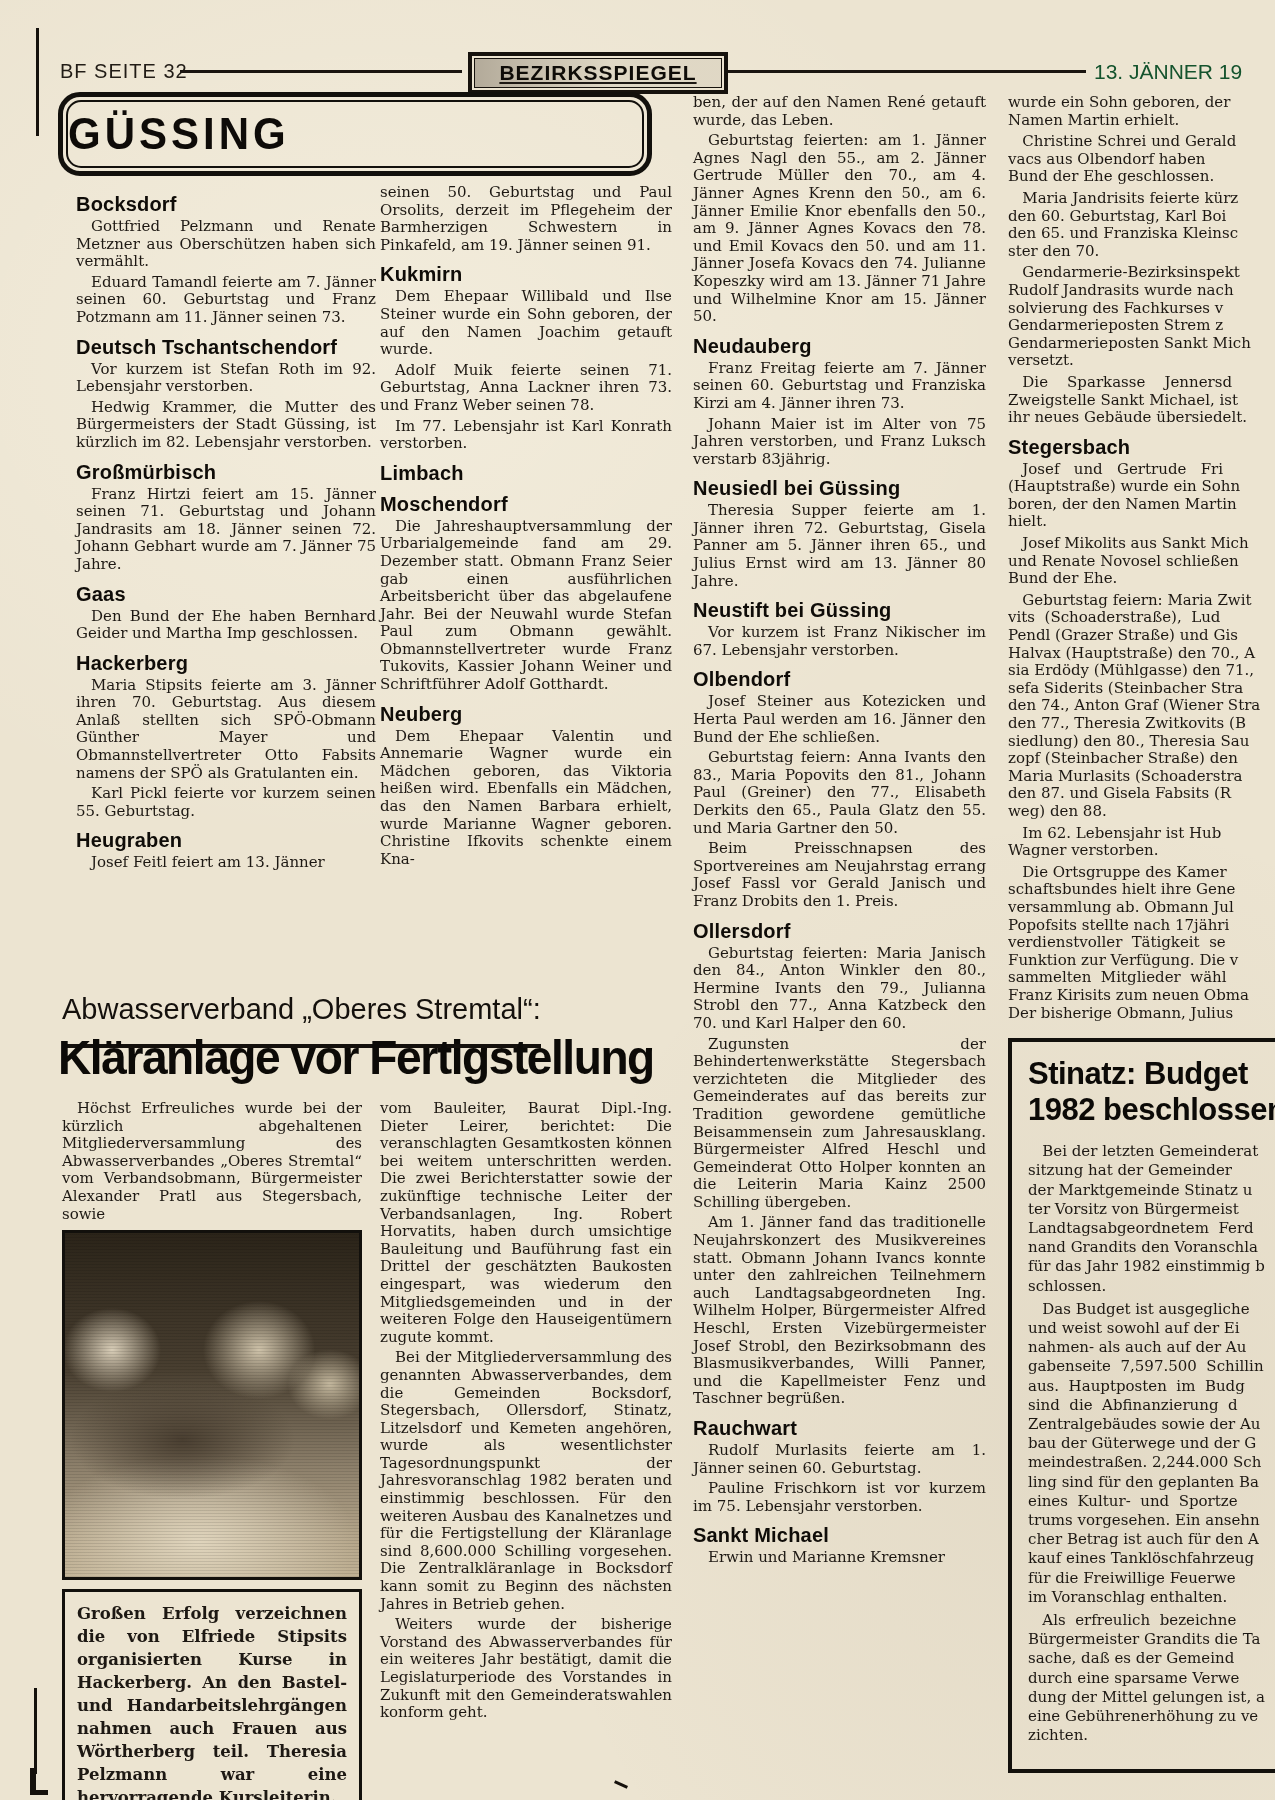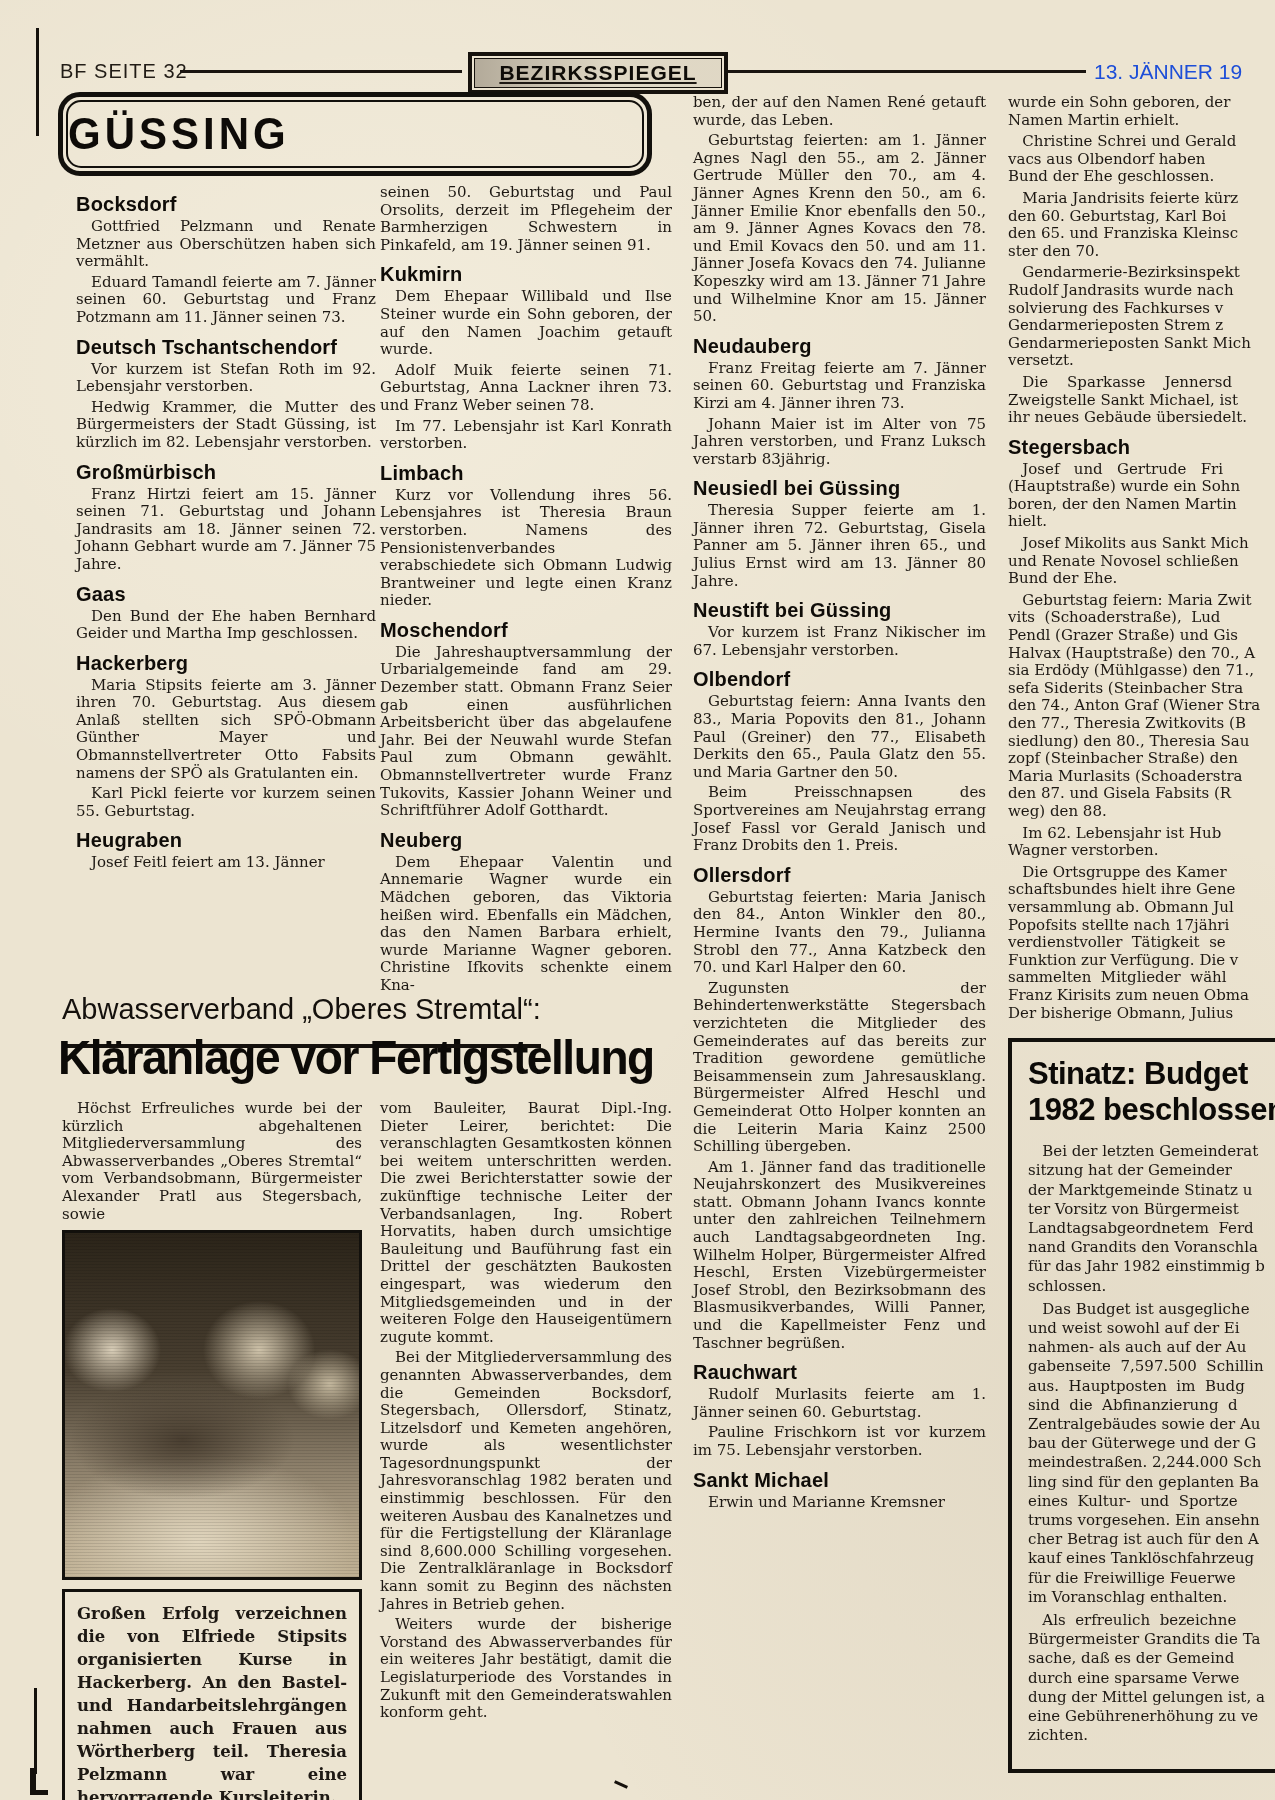--- a/index.html
+++ b/index.html
@@ -17,21 +17,21 @@
   .page-label{left:60px;top:60px;font-family:"Liberation Sans",sans-serif;font-size:20px;letter-spacing:1px;color:#211c16;}
   .rule{background:#1a1510;height:3px;}
   .masthead{
     left:468px;top:52px;width:252px;height:34px;
     border:4px solid #16120d;
     box-shadow:inset 0 0 0 2px #ece4d1, inset 0 0 0 3px #16120d;
     background:linear-gradient(90deg, rgba(40,30,20,.28), rgba(40,30,20,.04) 55%), #e7dfcc;
     display:flex;align-items:center;justify-content:center;text-decoration:underline;
   }
   .masthead span{font-family:"Liberation Sans",sans-serif;font-weight:bold;font-size:21px;letter-spacing:1px;color:#0f0c08;}
-  .date-label{left:1094px;top:60px;font-family:"Liberation Sans",sans-serif;font-size:21px;white-space:nowrap;color:#1d4ed8;}
+  .date-label{left:1094px;top:60px;font-family:"Liberation Sans",sans-serif;font-size:21px;white-space:nowrap;color:#14532d;}
   
   .region-box{
     left:58px;top:92px;width:584px;height:74px;
     border:5px solid #12100c;border-radius:22px;
   }
   .region-box .inner{
     position:absolute;inset:3px;border:2px solid #12100c;border-radius:15px;
     display:flex;align-items:center;justify-content:flex-start;
   }
   .region-box .inner span{
@@ -124,37 +124,37 @@
     <div class="town">Heugraben</div>
     <p class="para">Josef Feitl feiert am 13. Jänner</p>
   </div>
 <div class="col" style="left:380px;top:184px;width:292px;">
     <p class="para cont">seinen 50. Geburtstag und Paul Orsolits, derzeit im Pflegeheim der Barmherzigen Schwestern in Pinkafeld, am 19. Jänner seinen 91.</p>
     <div class="town">Kukmirn</div>
     <p class="para">Dem Ehepaar Willibald und Ilse Steiner wurde ein Sohn geboren, der auf den Namen Joachim getauft wurde.</p>
     <p class="para">Adolf Muik feierte seinen 71. Geburtstag, Anna Lackner ihren 73. und Franz Weber seinen 78.</p>
     <p class="para">Im 77. Lebensjahr ist Karl Konrath verstorben.</p>
     <div class="town">Limbach</div>
-    <p class="para">Kurz vor Vollendung ihres 56. Lebensjahres ist Theresia Braun verstorben. Namens des Pensionistenverbandes verabschiedete sich Obmann Ludwig Brantweiner und legte einen Kranz nieder.</p>
     <div class="town">Moschendorf</div>
     <p class="para">Die Jahreshauptversammlung der Urbarialgemeinde fand am 29. Dezember statt. Obmann Franz Seier gab einen ausführlichen Arbeitsbericht über das abgelaufene Jahr. Bei der Neuwahl wurde Stefan Paul zum Obmann gewählt. Obmannstellvertreter wurde Franz Tukovits, Kassier Johann Weiner und Schriftführer Adolf Gotthardt.</p>
     <div class="town">Neuberg</div>
     <p class="para">Dem Ehepaar Valentin und Annemarie Wagner wurde ein Mädchen geboren, das Viktoria heißen wird. Ebenfalls ein Mädchen, das den Namen Barbara erhielt, wurde Marianne Wagner geboren. Christine Ifkovits schenkte einem Kna-</p>
   </div>
 <div class="col" style="left:693px;top:94px;width:293px;">
     <p class="para cont">ben, der auf den Namen René getauft wurde, das Leben.</p>
     <p class="para">Geburtstag feierten: am 1. Jänner Agnes Nagl den 55., am 2. Jänner Gertrude Müller den 70., am 4. Jänner Agnes Krenn den 50., am 6. Jänner Emilie Knor ebenfalls den 50., am 9. Jänner Agnes Kovacs den 78. und Emil Kovacs den 50. und am 11. Jänner Josefa Kovacs den 74. Julianne Kopeszky wird am 13. Jänner 71 Jahre und Wilhelmine Knor am 15. Jänner 50.</p>
     <div class="town">Neudauberg</div>
     <p class="para">Franz Freitag feierte am 7. Jänner seinen 60. Geburtstag und Franziska Kirzi am 4. Jänner ihren 73.</p>
     <p class="para">Johann Maier ist im Alter von 75 Jahren verstorben, und Franz Luksch verstarb 83jährig.</p>
     <div class="town">Neusiedl bei Güssing</div>
     <p class="para">Theresia Supper feierte am 1. Jänner ihren 72. Geburtstag, Gisela Panner am 5. Jänner ihren 65., und Julius Ernst wird am 13. Jänner 80 Jahre.</p>
     <div class="town">Neustift bei Güssing</div>
     <p class="para">Vor kurzem ist Franz Nikischer im 67. Lebensjahr verstorben.</p>
     <div class="town">Olbendorf</div>
+    <p class="para">Josef Steiner aus Kotezicken und Herta Paul werden am 16. Jänner den Bund der Ehe schließen.</p>
     <p class="para">Geburtstag feiern: Anna Ivants den 83., Maria Popovits den 81., Johann Paul (Greiner) den 77., Elisabeth Derkits den 65., Paula Glatz den 55. und Maria Gartner den 50.</p>
     <p class="para">Beim Preisschnapsen des Sportvereines am Neujahrstag errang Josef Fassl vor Gerald Janisch und Franz Drobits den 1. Preis.</p>
     <div class="town">Ollersdorf</div>
     <p class="para">Geburtstag feierten: Maria Janisch den 84., Anton Winkler den 80., Hermine Ivants den 79., Julianna Strobl den 77., Anna Katzbeck den 70. und Karl Halper den 60.</p>
     <p class="para">Zugunsten der Behindertenwerkstätte Stegersbach verzichteten die Mitglieder des Gemeinderates auf das bereits zur Tradition gewordene gemütliche Beisammensein zum Jahresausklang. Bürgermeister Alfred Heschl und Gemeinderat Otto Holper konnten an die Leiterin Maria Kainz 2500 Schilling übergeben.</p>
     <p class="para">Am 1. Jänner fand das traditionelle Neujahrskonzert des Musikvereines statt. Obmann Johann Ivancs konnte unter den zahlreichen Teilnehmern auch Landtagsabgeordneten Ing. Wilhelm Holper, Bürgermeister Alfred Heschl, Ersten Vizebürgermeister Josef Strobl, den Bezirksobmann des Blasmusikverbandes, Willi Panner, und die Kapellmeister Fenz und Taschner begrüßen.</p>
     <div class="town">Rauchwart</div>
     <p class="para">Rudolf Murlasits feierte am 1. Jänner seinen 60. Geburtstag.</p>
     <p class="para">Pauline Frischkorn ist vor kurzem im 75. Lebensjahr verstorben.</p>
     <div class="town">Sankt Michael</div>

